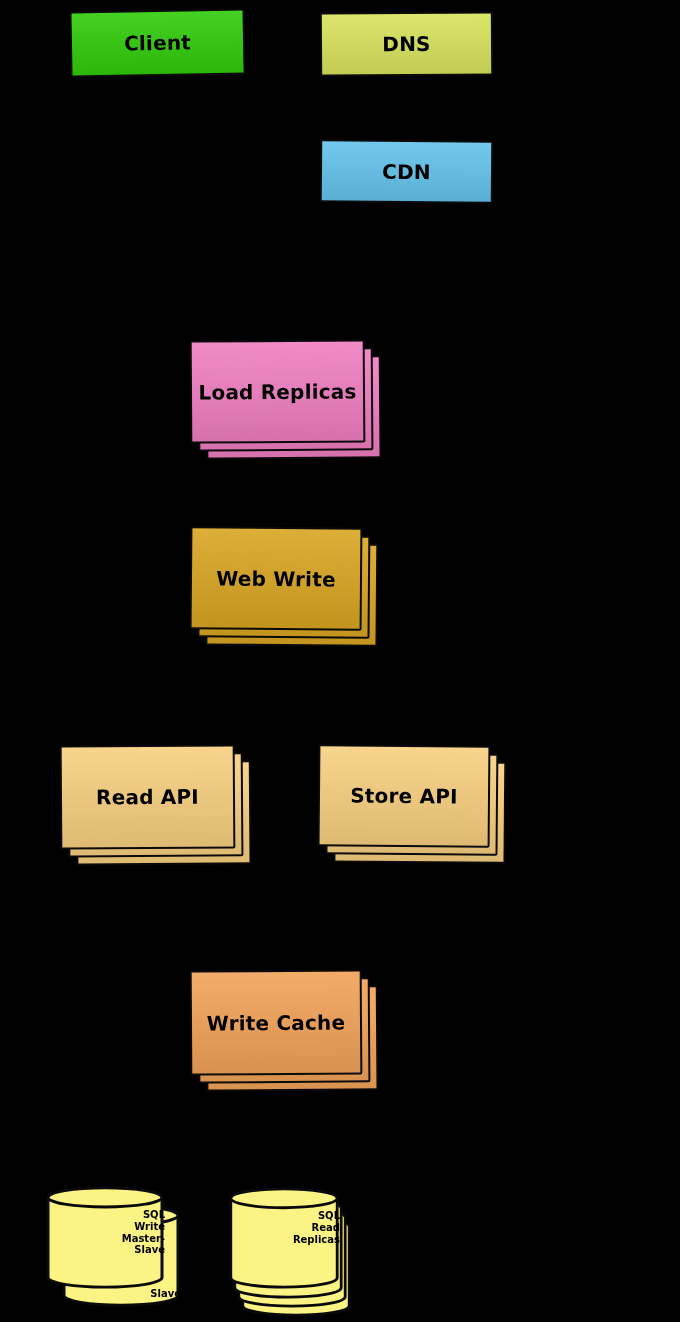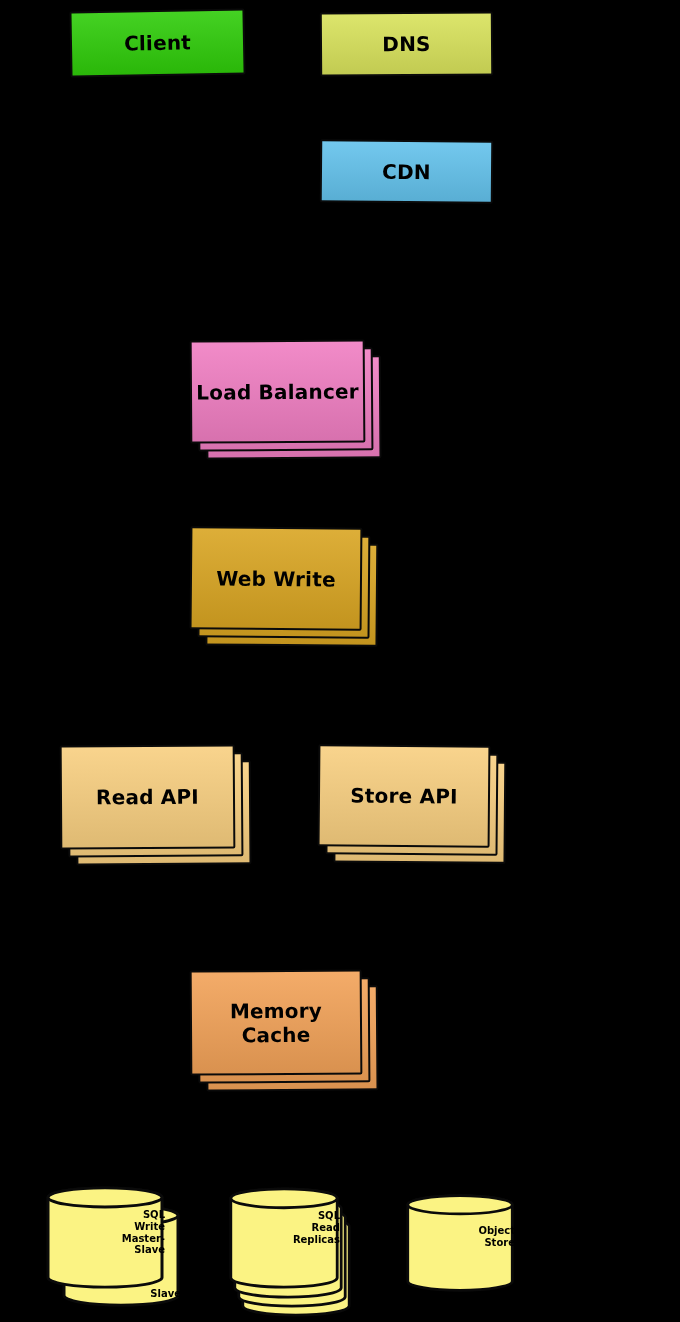--- a/index.html
+++ b/index.html
@@ -68,21 +68,21 @@
   <div class="node rot-c" style="left: 320px; top: 140px; width: 173px; height: 63px; --node-color: #63C2EC;">
     <div class="layer front">
       <span class="label">CDN</span>
     </div>
   </div>
 
   <div class="node rot-b" style="left: 190px; top: 340px; width: 175px; height: 103px; --node-color: #F07EC2;">
     <div class="layer l2"></div>
     <div class="layer l1"></div>
     <div class="layer front">
-      <span class="label">Load Balancer</span>
+      <span class="label">Load Replicas</span>
     </div>
   </div>
 
   <div class="node rot-c" style="left: 190px; top: 527px; width: 172px; height: 103px; --node-color: #D9A522;">
     <div class="layer l2"></div>
     <div class="layer l1"></div>
     <div class="layer front">
       <span class="label">Web Write</span>
     </div>
   </div>
@@ -100,21 +100,21 @@
     <div class="layer l1"></div>
     <div class="layer front">
       <span class="label">Store API</span>
     </div>
   </div>
 
   <div class="node rot-b" style="left: 190px; top: 970px; width: 172px; height: 105px; --node-color: #F2A258;">
     <div class="layer l2"></div>
     <div class="layer l1"></div>
     <div class="layer front">
-      <span class="label">Memory Cache</span>
+      <span class="label">Write Cache</span>
     </div>
   </div>
 
   <div class="cylnode" style="left: 45px; top: 1185px; width: 120px; height: 105px; --node-color: #FBF383;">
     <div class="cyl cyl-back1">
       <svg viewBox="0 0 120 110" preserveAspectRatio="none">
         <path d="M3 13 A57 10 0 0 1 117 13 L117 97 A57 10 0 0 1 3 97 Z" fill="var(--node-color)" stroke="#0a0a0a" stroke-width="3"></path>
         <ellipse cx="60" cy="13" rx="57" ry="10" fill="var(--node-color)" stroke="#0a0a0a" stroke-width="3"></ellipse>
       </svg>
       <span class="label label-low">Slave</span>
@@ -151,24 +151,14 @@
       <svg viewBox="0 0 120 110" preserveAspectRatio="none">
         <path d="M3 13 A57 10 0 0 1 117 13 L117 97 A57 10 0 0 1 3 97 Z" fill="var(--node-color)" stroke="#0a0a0a" stroke-width="3"></path>
         <ellipse cx="60" cy="13" rx="57" ry="10" fill="var(--node-color)" stroke="#0a0a0a" stroke-width="3"></ellipse>
       </svg>
       <span class="label">SQL
 Read
 Replicas</span>
     </div>
   </div>
 
-  <div class="cylnode" style="left: 405px; top: 1193px; width: 110px; height: 100px; --node-color: #FBF383;">
-    <div class="cyl">
-      <svg viewBox="0 0 120 110" preserveAspectRatio="none">
-        <path d="M3 13 A57 10 0 0 1 117 13 L117 97 A57 10 0 0 1 3 97 Z" fill="var(--node-color)" stroke="#0a0a0a" stroke-width="3"></path>
-        <ellipse cx="60" cy="13" rx="57" ry="10" fill="var(--node-color)" stroke="#0a0a0a" stroke-width="3"></ellipse>
-      </svg>
-      <span class="label" style="top:32px">Object
-Store</span>
-    </div>
-  </div>
 
 </div>
 
 </body></html>

